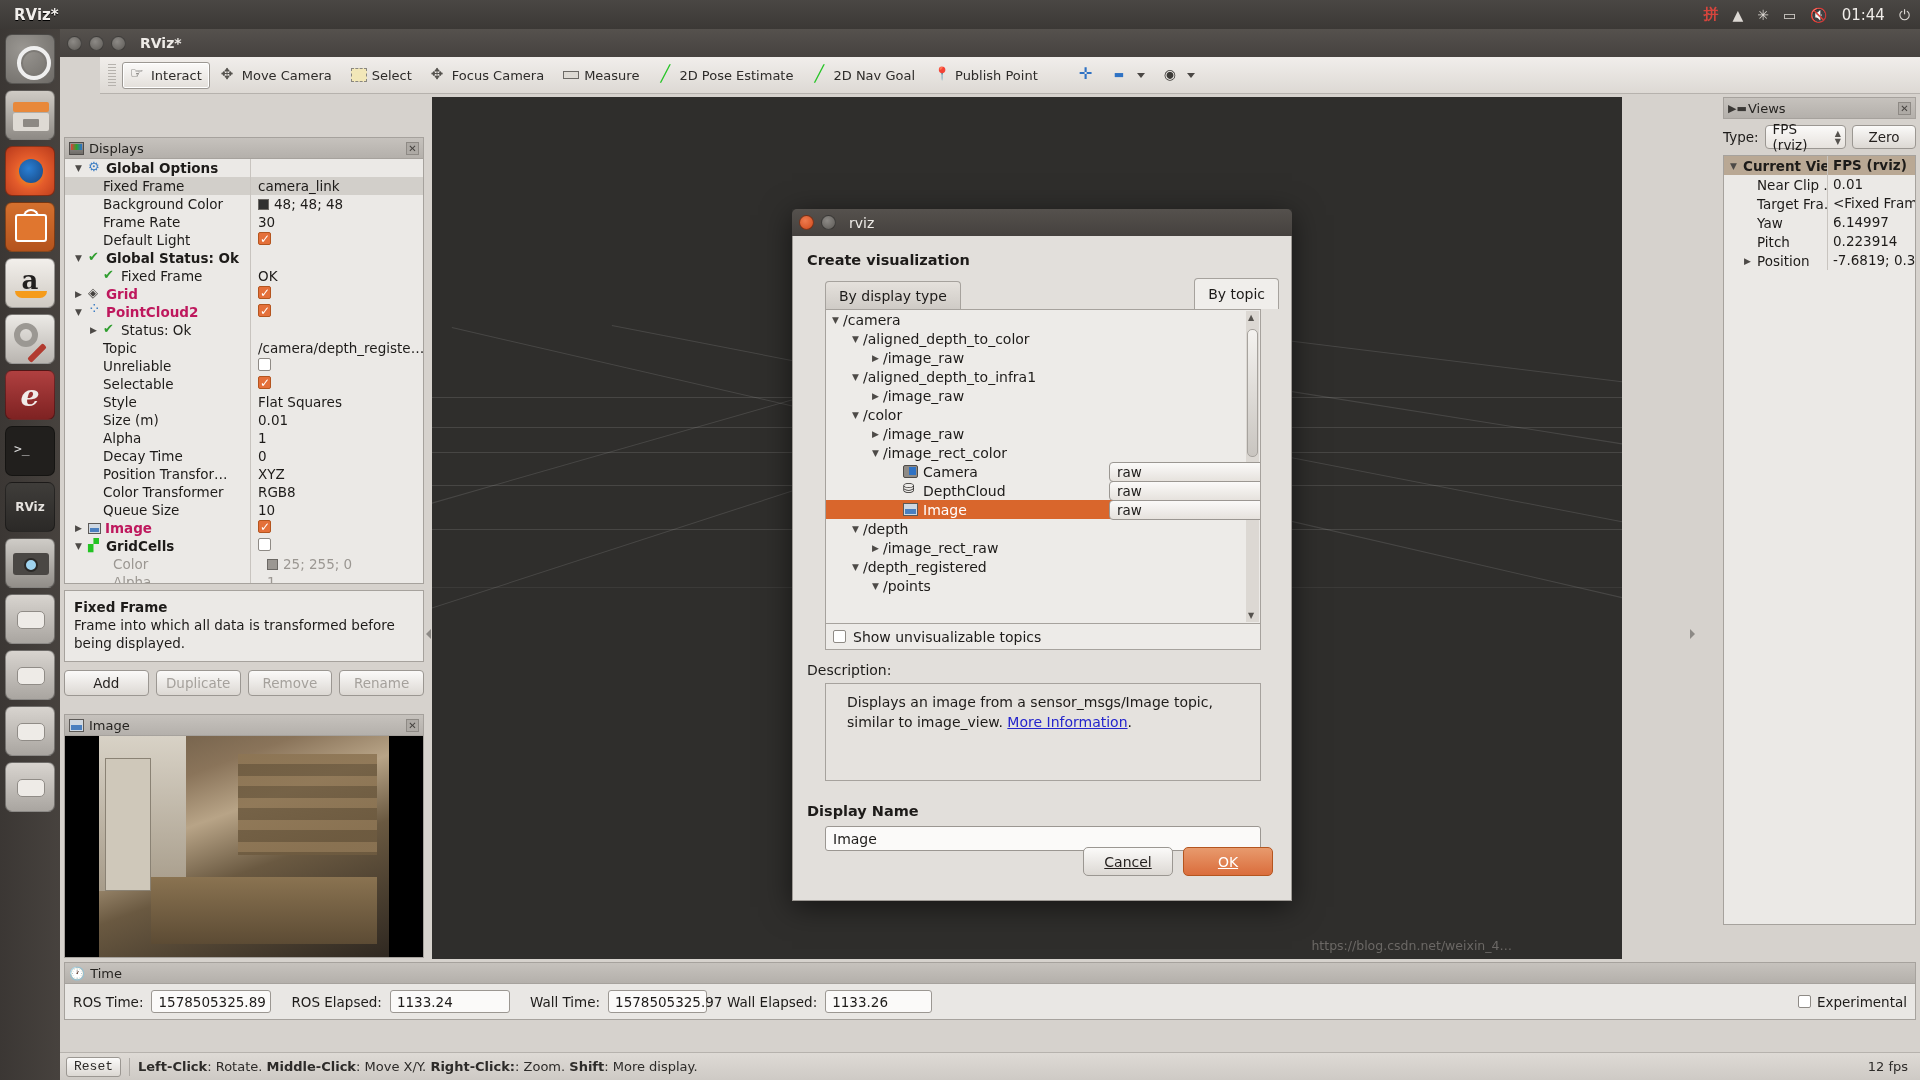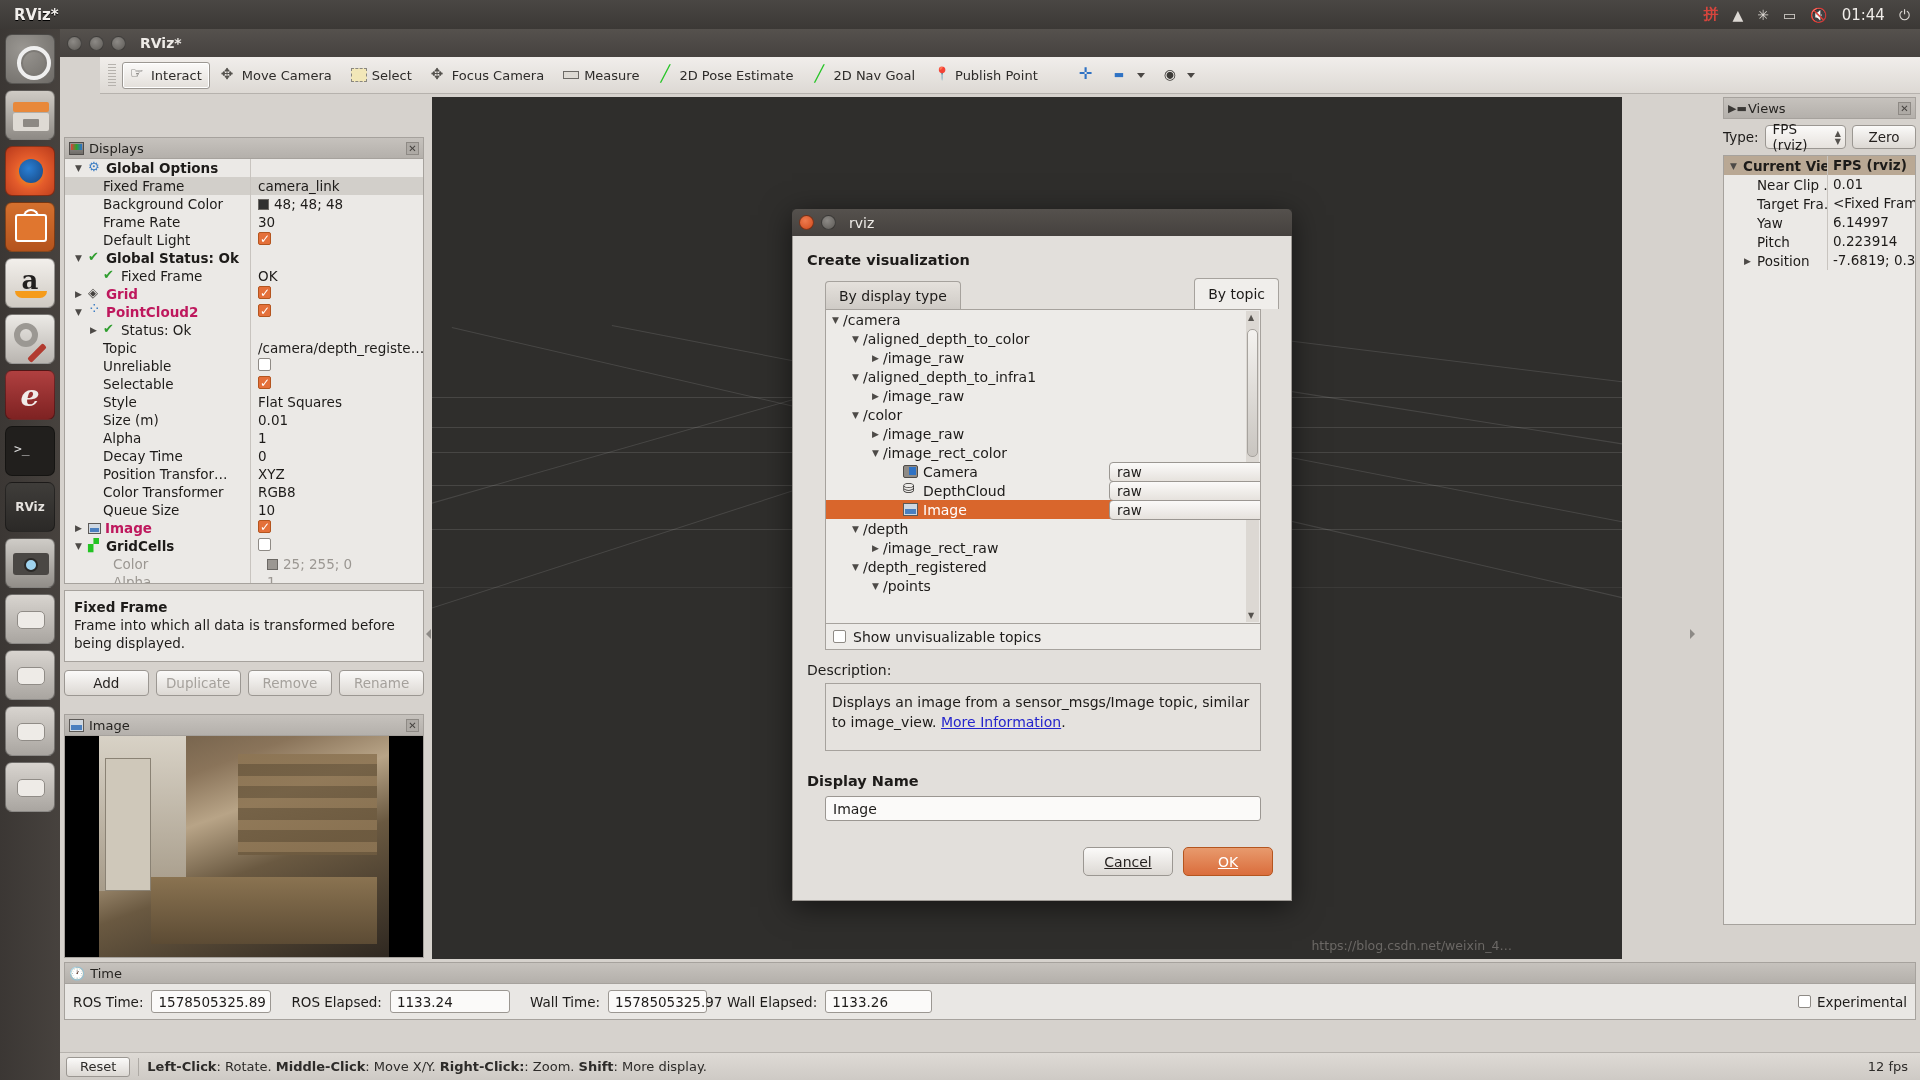--- a/index.html
+++ b/index.html
@@ -189,22 +189,22 @@
     display:flex; align-items:center; padding:0 8px; gap:8px; font-size:13.5px; color:#1d1b19;}
   .tfield { height:23px; border:1px solid #9b9792; background:#fbfaf9; border-radius:3px;
     padding:0 6px; display:flex; align-items:center; font-size:13.5px; color:#1d1b19; }
   #expWrap{margin-left:auto;display:flex;align-items:center;gap:6px;}
   .chk2{width:13px;height:13px;border:1px solid #8e8a85;background:#fff;border-radius:2px;}
 
   
   #status { position:absolute; left:0; bottom:0; width:1860px; height:28px;
     background:linear-gradient(#dedad5,#cecac5); border-top:1px solid #b6b2ad;
     display:flex; align-items:center; padding:0 6px; gap:8px; font-size:13px; color:#2d2b29;}
-  #status .sbtn{height:20px;border:1px solid #9b9792;border-radius:3px;padding:0 13px;
-    background:linear-gradient(#fbfaf9,#dcd8d3);display:flex;align-items:center;}
+  #status .sbtn{height:20px;border:1px solid #9b9792;border-radius:3px;padding:0 7px;
+    background:linear-gradient(#fbfaf9,#dcd8d3);display:flex;align-items:center;font-family:Liberation Mono, monospace;}
   #status .sep{width:1px;height:18px;background:#aeaaa5;}
   #fps{margin-left:auto;padding-right:6px;}
 
   
   #dlg { position:absolute; left:732px; top:180px; width:500px; height:692px;
     box-shadow:0 6px 28px rgba(0,0,0,.55); }
   #dlgTitle { height:27px; background:linear-gradient(#55514d,#45413e); display:flex; align-items:center;
     color:#eeebe7; font-size:14px; border-radius:5px 5px 0 0;}
   #dlgTitle .db { width:15px;height:15px;border-radius:50%;margin-left:7px;border:1px solid rgba(0,0,0,.45);}
   .db-close{background:radial-gradient(circle at 40% 35%,#ef7b4e,#cf4a1c);}
@@ -233,22 +233,22 @@
     border-radius:4px; background:linear-gradient(#fbfaf9,#e6e2dd); display:flex; align-items:center;
     padding:0 4px 0 7px; font-size:13.5px; color:#1d1b19; }
   #dscroll { position:absolute; right:1px; top:1px; width:13px; bottom:1px; background:#dcd8d3; }
   #dscroll .thumb{position:absolute;left:1px;top:18px;width:11px;height:128px;border-radius:5px;
     background:linear-gradient(#f4f2ef,#c9c5c0);border:1px solid #a6a29d;}
   #dscroll .up,#dscroll .dn{position:absolute;left:2px;font-size:8px;color:#55524e;}
   #dscroll .up{top:2px;} #dscroll .dn{bottom:2px;}
   #unvis { margin:0 18px 0 20px; height:26px; background:#edebe8; border:1px solid #a6a29d; border-top:none;
     display:flex; align-items:center; gap:7px; padding-left:7px; font-size:14px; color:#1d1b19; }
   #descLbl { font-size:14px; color:#1d1b19; margin:12px 0 5px 2px; }
-  #descArea { margin:0 18px 0 20px; height:68px; background:#e5e2de; border:1px solid #a6a29d;
-    padding:8px 6px; font-size:14px; color:#1d1b19; line-height:1.45; }
+  #descArea { margin:0 18px 0 20px; height:98px; background:#e5e2de; border:1px solid #a6a29d;
+    padding:8px 21px; font-size:14px; color:#1d1b19; line-height:1.45; }
   #descArea a{color:#2424cc;}
   #dnLbl { font-size:14.5px; font-weight:bold; color:#1d1b19; margin:22px 0 7px 2px; }
   #dnField { margin:0 18px 0 20px; height:25px; background:#fbfaf9; border:1px solid #9b9792;
     border-radius:3px; display:flex; align-items:center; padding:0 7px; font-size:14px; color:#1d1b19; }
   #dlgBtns { position:absolute; right:18px; bottom:24px; display:flex; gap:10px; }
   .dbtn { width:90px; height:29px; border:1px solid #9b9792; border-radius:5px; font-size:14px;
     display:flex; align-items:center; justify-content:center;
     background:linear-gradient(#fbfaf9,#dcd8d3); color:#231f1d; }
   .dbtn.ok { background:linear-gradient(#e89a6d,#da6d3c); border-color:#b4551f; color:#fff; }
   .u { text-decoration:underline; }

